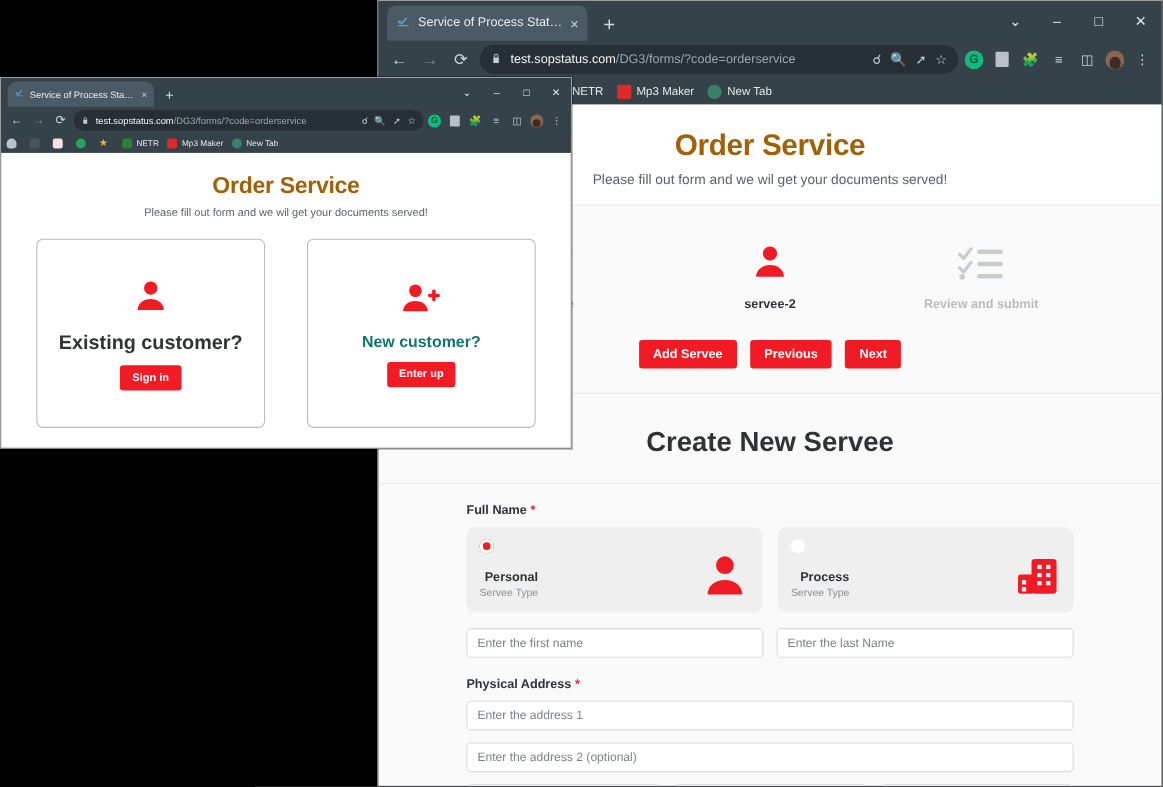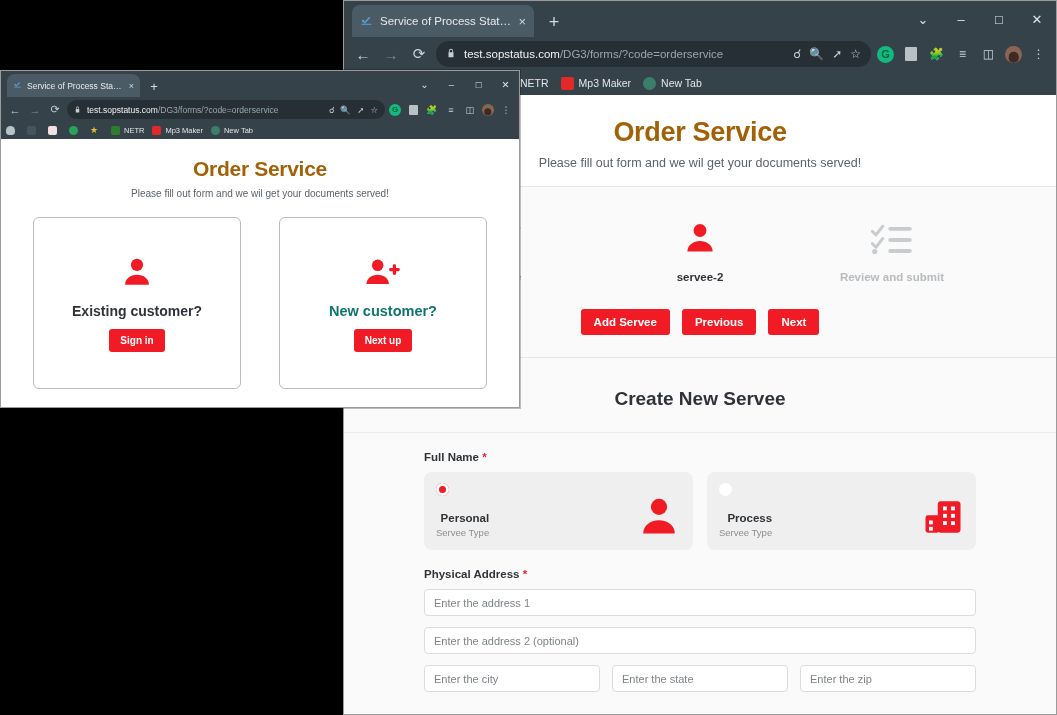--- a/index.html
+++ b/index.html
@@ -107,21 +107,21 @@
   .step { width:130px; text-align:center; }
   .step-ico { height:50px; display:flex; align-items:center; justify-content:center; margin-bottom:8px; }
   .step-label { font-size:11.5px; font-weight:bold; color:#b8bcbf; }
   .step.active .step-label { color:#2f3337; }
   .btnrow { display:flex; justify-content:center; gap:12px; margin-top:26px; }
   .rbtn { background:#f01b24; color:#fff; border:none; border-radius:3px; font-weight:bold;
           font-size:11.5px; padding:7px 13px; font-family:"Liberation Sans", sans-serif; cursor:pointer; }
 
   
   .create-sec { background:#fafafa; text-align:center; padding:30px 0 22px; border-bottom:1px solid #ececec; }
-  .create-title { font-size:19px; font-weight:bold; color:#2f3337; }
+  .create-title { font-size:25px; font-weight:bold; color:#2f3337; }
 
   .form-wrap { padding:18px 80px 10px; background:#fafafa; }
   .fl { font-size:11.5px; font-weight:bold; color:#2f3337; margin-bottom:9px; text-align:left; }
   .req { color:#f01b24; }
   .type-row { display:flex; gap:14px; margin-bottom:14px; }
   .type-card { flex:1 1 0; background:#efefef; border-radius:8px; padding:10px 12px 12px; position:relative;
                min-height:78px; display:flex; align-items:flex-end; justify-content:space-between; text-align:right; }
   .radio { position:absolute; left:12px; top:11px; width:13px; height:13px; border-radius:50%; background:#fff; }
   .radio.on { background:#f01b24; box-shadow:inset 0 0 0 3px #fff; }
   .tc-text .tc-name { font-size:11.5px; font-weight:bold; color:#2f3337; }
@@ -325,20 +325,24 @@
                 <rect x="12" y="10.2" width="2.2" height="2.2" fill="#fff"></rect>
                 <rect x="16.6" y="10.2" width="2.2" height="2.2" fill="#fff"></rect>
                 <rect x="12" y="14.4" width="2.2" height="2.2" fill="#fff"></rect>
                 <rect x="16.6" y="14.4" width="2.2" height="2.2" fill="#fff"></rect>
               </svg>
             </div>
           </div>
 
         </div>
 
+        <div class="inrow">
+          <div class="inp">Enter the first name</div>
+          <div class="inp">Enter the last Name</div>
+        </div>
 
         <div class="fl" style="margin-top:18px"><span>Physical Address</span> <span class="req">*</span></div>
 
         <div class="inrow">
           <div class="inp">Enter the address 1</div>
         </div>
         <div class="inrow">
           <div class="inp">Enter the address 2 (optional)</div>
         </div>
         <div class="inrow">
@@ -446,34 +450,34 @@
 
       <div style="display:flex;justify-content:center;gap:38px;padding:8px 0 0">
 
         <div style="width:208px;height:172px;border:1px solid #b9bcbf;border-radius:6px;display:flex;flex-direction:column;align-items:center;justify-content:center;gap:10px;background:#fff">
           <span>
             <svg width="34" height="34" viewBox="0 0 24 24" fill="#f01b24">
                 <circle cx="12" cy="7" r="4.3"></circle>
                 <path d="M3.6 21c0-4.2 3.8-7 8.4-7s8.4 2.8 8.4 7z"></path>
               </svg>
           </span>
-          <div style="font-size:14px;font-weight:bold;color:#2f3337">Existing customer?</div>
+          <div style="font-size:18px;font-weight:bold;color:#2f3337">Existing customer?</div>
           <button class="rbtn" style="font-size:10px;padding:6px 11px">Sign in</button>
         </div>
 
         <div style="width:208px;height:172px;border:1px solid #b9bcbf;border-radius:6px;display:flex;flex-direction:column;align-items:center;justify-content:center;gap:10px;background:#fff">
           <span>
             <svg width="40" height="34" viewBox="0 0 30 24" fill="#f01b24">
               <circle cx="11" cy="7" r="4.3"></circle>
               <path d="M2.6 21c0-4.2 3.8-7 8.4-7s8.4 2.8 8.4 7z"></path>
               <rect x="22.4" y="6.2" width="2.4" height="8" rx="1"></rect>
               <rect x="19.6" y="9" width="8" height="2.4" rx="1"></rect>
             </svg>
           </span>
           <div style="font-size:14.5px;font-weight:bold;color:#0f766e">New customer?</div>
-          <button class="rbtn" style="font-size:10px;padding:6px 11px">Next up</button>
+          <button class="rbtn" style="font-size:10px;padding:6px 11px">Enter up</button>
         </div>
 
       </div>
     </div>
   </div>
 
 </div>
 
 </body></html>

